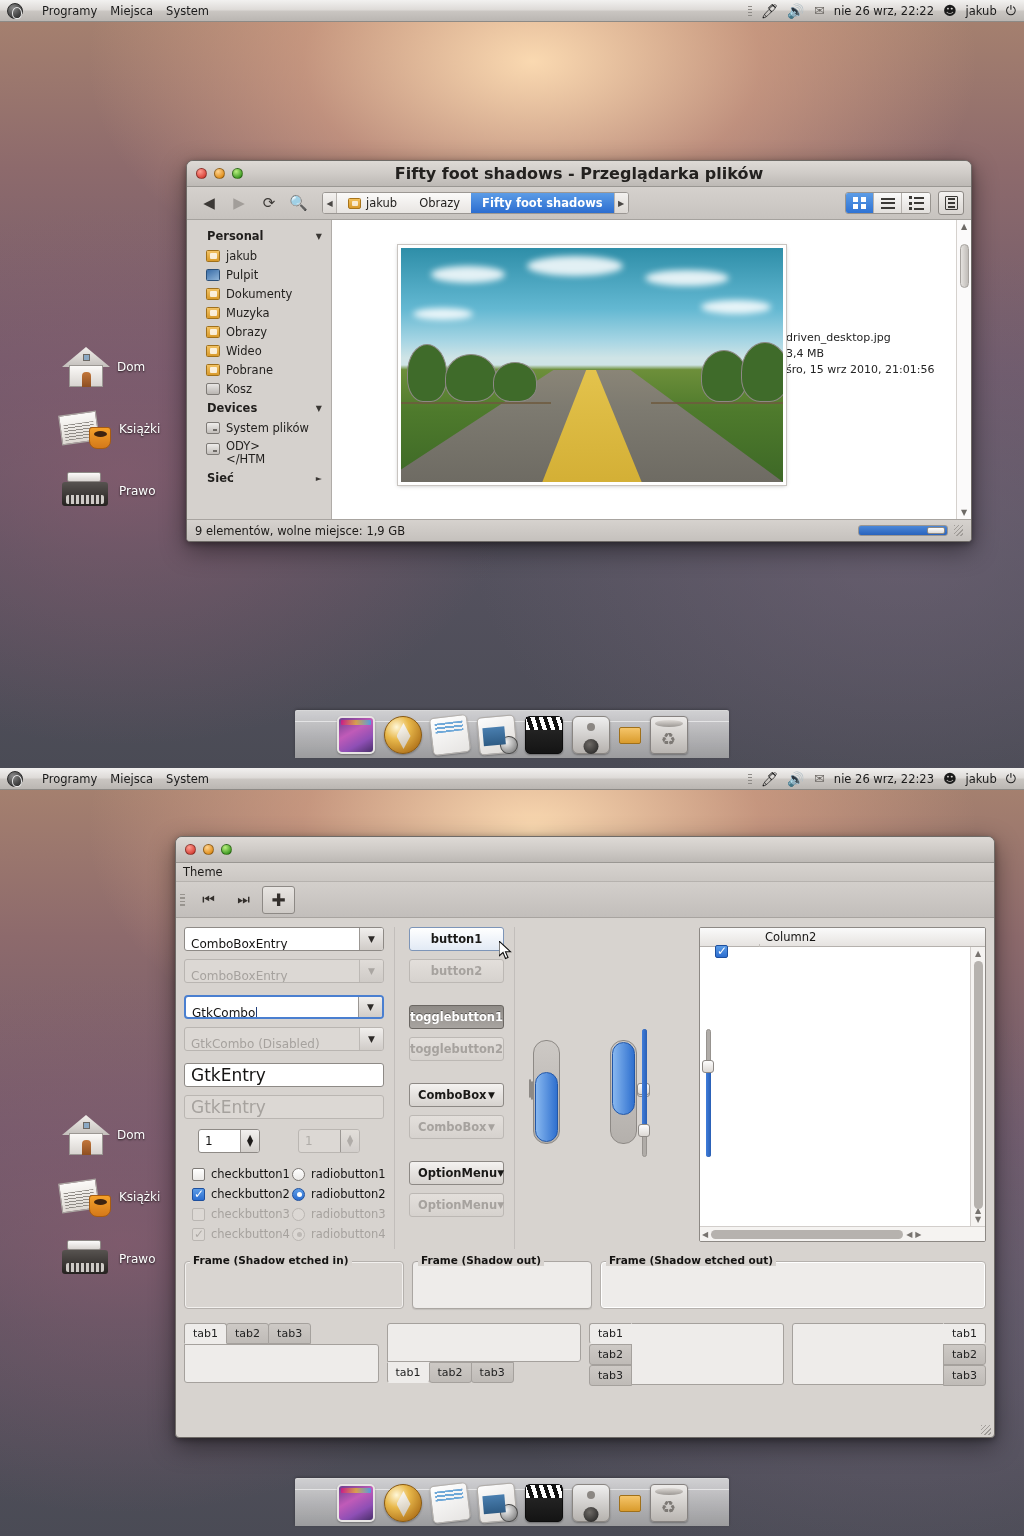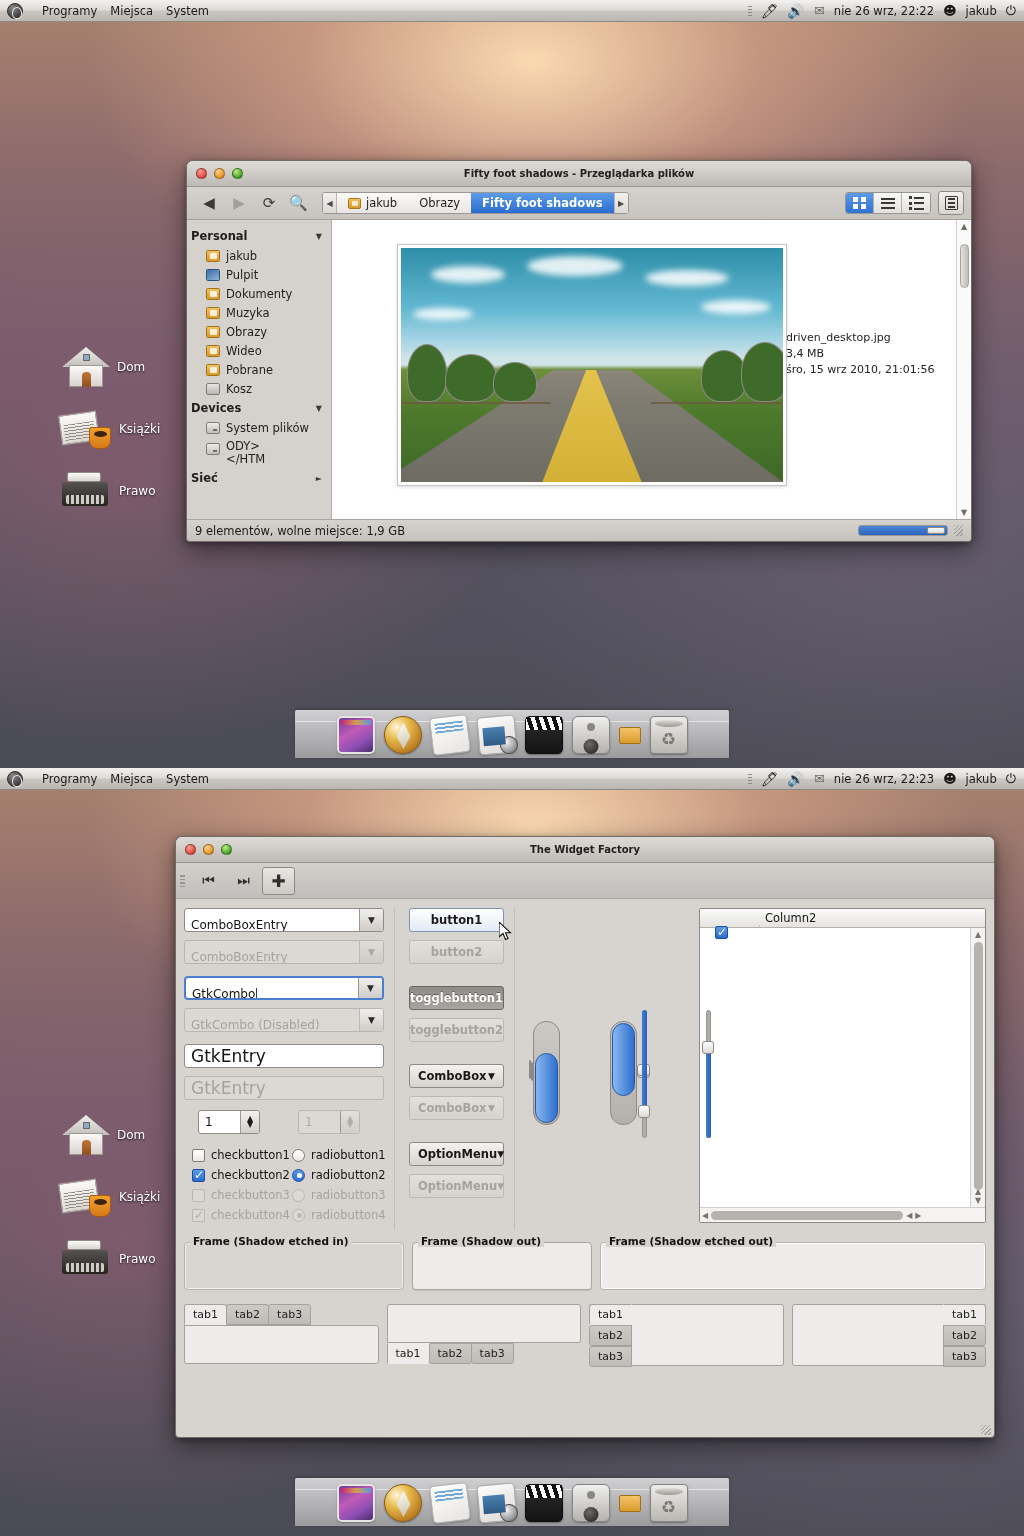--- a/index.html
+++ b/index.html
@@ -62,21 +62,21 @@
     border-bottom:1px solid #9a9793;
     display:flex; align-items:center; position:relative;
   }
   .wbtns { display:flex; gap:7px; padding-left:9px; }
   .wbtn { width:11px; height:11px; border-radius:50%; border:1px solid rgba(0,0,0,0.35); }
   .wbtn.close{ background:radial-gradient(circle at 35% 28%,#ff9c90,#d9443a 75%); }
   .wbtn.min  { background:radial-gradient(circle at 35% 28%,#ffd38f,#e08f1c 75%); }
   .wbtn.max  { background:radial-gradient(circle at 35% 28%,#b9f07f,#3f9b23 75%); }
   .wtitle {
     position:absolute; left:0; right:0; text-align:center;
-    font-weight:bold; font-size:10px; color:#23211f; pointer-events:none;
+    font-weight:bold; font-size:16px; color:#23211f; pointer-events:none;
   }
 
   
   #fm { left:186px; top:160px; width:786px; height:382px; }
   .fm-toolbar {
     height:33px; display:flex; align-items:center; gap:0;
     background:linear-gradient(180deg,#d5d1cd 0%,#c7c3bf 100%);
     border-bottom:1px solid #a5a29e; padding:0 7px;
   }
   .tb-ico { width:30px; height:26px; display:flex; align-items:center; justify-content:center;
@@ -136,21 +136,21 @@
     display:flex; flex-direction:column; justify-content:center; gap:2px; padding:0 2px; }
   .prop-glyph i{ height:1.8px; background:#3b3936; display:block; }
 
   .fm-body { display:flex; height:calc(100% - 26px - 33px - 22px); }
   .fm-side {
     width:145px; background:#d5d1cd; border-right:1px solid #b0aca8;
     padding:6px 0 0 0; font-size:11.5px; color:#201e1c; position:relative;
   }
   .side-head {
     display:flex; align-items:center; justify-content:space-between;
-    padding:3px 9px 3px 4px; font-weight:bold; font-size:11.5px;
+    padding:3px 9px 3px 20px; font-weight:bold; font-size:11.5px;
   }
   .side-head .tri { font-size:8px; color:#3a3734; }
   .side-item { display:flex; align-items:center; gap:6px; padding:2.5px 8px 2.5px 19px; }
   .si-ico { width:14px; height:12px; flex:none; border-radius:1.5px; position:relative; }
   .si-ico.folder{ background:linear-gradient(180deg,#f2c264,#d89a2b); border:1px solid #a0701a; }
   .si-ico.folder:after{ content:""; position:absolute; left:3px; top:2px; width:7px; height:6px;
      background:#fff; opacity:.8; border-radius:1px; }
   .si-ico.desk{ background:linear-gradient(150deg,#3b6ea8,#8fb4d8); border:1px solid #2a4f78; }
   .si-ico.trash{ background:linear-gradient(180deg,#e8e6e4,#b9b5b1); border:1px solid #7e7a76;
      border-radius:2px; }
@@ -758,23 +758,25 @@
     </div>
   </div>
 
   <div class="win" id="wf">
     <div class="titlebar">
       <div class="wbtns">
         <span class="wbtn close"></span>
         <span class="wbtn min"></span>
         <span class="wbtn max"></span>
       </div>
-      <div class="wtitle">The Widget Factory</div>
-    </div>
-
+    </div>
+
+    <div class="wf-menu">
+      <span>Theme</span>
+    </div>
 
     <div class="wf-toolbar">
       <span class="tb-grip"></span>
       <span class="tbtn">
         <span>⏮</span>
       </span>
       <span class="tbtn">
         <span>⏭</span>
       </span>
       <span class="tbtn raised">

